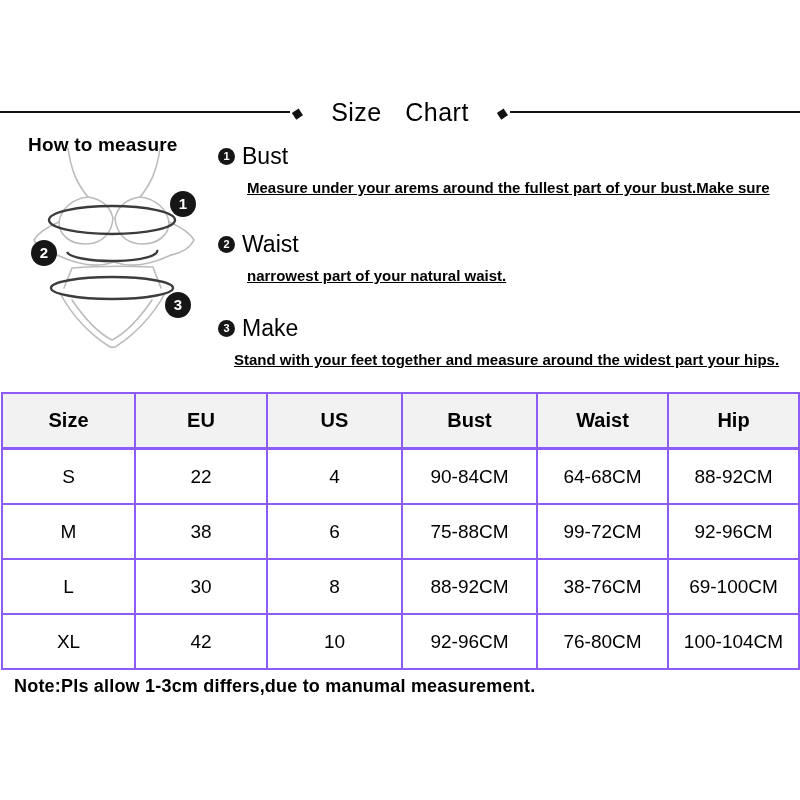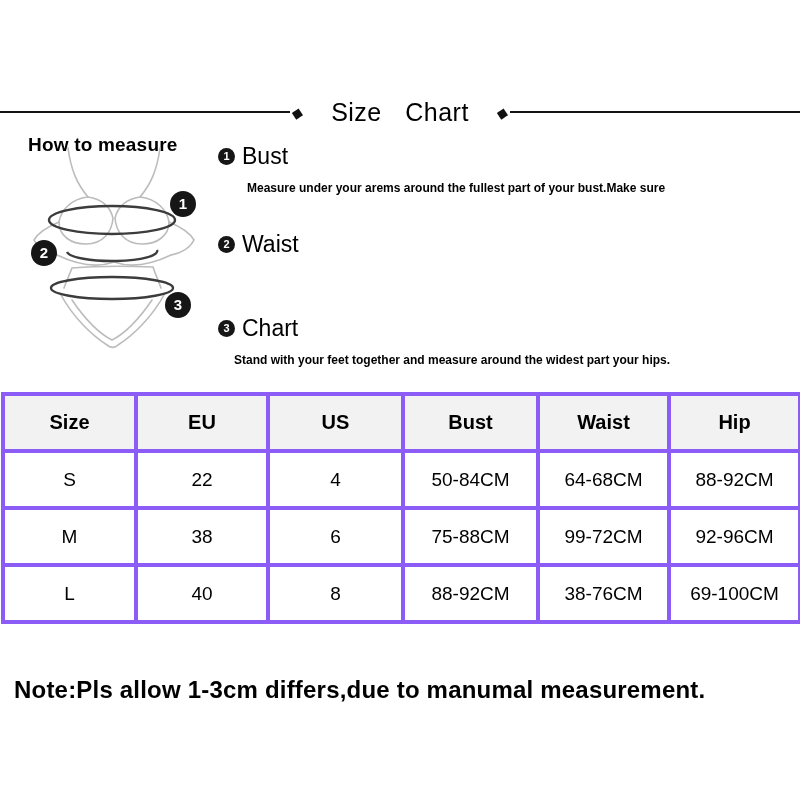--- a/index.html
+++ b/index.html
@@ -44,43 +44,43 @@
   .instr-bust{top:144px;}
   .instr-waist{top:232px;}
   .instr-hips{top:316px;}
   .instr-head{display:flex;align-items:center;margin-bottom:7px;}
   .num-badge{
     width:17px;height:17px;border-radius:50%;background:#161616;color:#fff;
     font-size:11px;font-weight:bold;display:flex;align-items:center;
     justify-content:center;margin-right:7px;flex:0 0 auto;
   }
   .instr-title{font-size:23px;font-weight:500;line-height:24px;}
-  .instr-lines{font-size:12px;font-weight:700;line-height:26px;white-space:nowrap;}
+  .instr-lines{font-size:15px;font-weight:700;line-height:26px;white-space:nowrap;text-decoration:underline;}
   .instr-bust .instr-lines,.instr-waist .instr-lines{padding-left:29px;}
   .instr-hips .instr-lines{padding-left:16px;}
 
   
   .size-table{
     position:absolute;left:1px;top:392px;width:797px;
     border-collapse:collapse;table-layout:fixed;
   }
   .size-table th,.size-table td{
-    border:4px solid #8b5cf6;text-align:center;vertical-align:middle;
+    border:2px solid #8b5cf6;text-align:center;vertical-align:middle;
     height:53px;padding:0;overflow:hidden;
   }
   .size-table th{
     background:#f2f2f2;font-size:20px;font-weight:bold;
     border-bottom-width:3px;
   }
   .size-table td{font-size:19px;font-weight:400;background:#fff;}
 
   
   .note{
     position:absolute;left:14px;top:676px;
-    font-size:24px;font-weight:600;letter-spacing:.2px;white-space:nowrap;
+    font-size:18px;font-weight:600;letter-spacing:.2px;white-space:nowrap;
   }
 </style>
 </head>
 <body>
 
 <div class="page">
 
   <div class="title-bar">
     <div class="title-line"></div>
     <span class="title-diamond">◆</span>
@@ -130,27 +130,28 @@
       <div>Measure under your arems around the fullest part of your bust.Make sure</div>
     </div>
   </div>
 
   <div class="instr instr-waist">
     <div class="instr-head">
       <span class="num-badge">2</span>
       <span class="instr-title">Waist</span>
     </div>
     <div class="instr-lines">
+      <div>narrowest part of your natural waist.</div>
     </div>
   </div>
 
   <div class="instr instr-hips">
     <div class="instr-head">
       <span class="num-badge">3</span>
-      <span class="instr-title">Chart</span>
+      <span class="instr-title">Make</span>
     </div>
     <div class="instr-lines">
       <div>Stand with your feet together and measure around the widest part your hips.</div>
     </div>
   </div>
 
   <table class="size-table">
     <colgroup>
       <col style="width:133px">
         <col style="width:132px">
@@ -167,38 +168,46 @@
         <th>Bust</th>
         <th>Waist</th>
         <th>Hip</th>
       </tr>
     </thead>
     <tbody>
       <tr>
         <td>S</td>
         <td>22</td>
         <td>4</td>
-        <td>50-84CM</td>
+        <td>90-84CM</td>
         <td>64-68CM</td>
         <td>88-92CM</td>
       </tr>
       <tr>
         <td>M</td>
         <td>38</td>
         <td>6</td>
         <td>75-88CM</td>
         <td>99-72CM</td>
         <td>92-96CM</td>
       </tr>
       <tr>
         <td>L</td>
-        <td>40</td>
+        <td>30</td>
         <td>8</td>
         <td>88-92CM</td>
         <td>38-76CM</td>
         <td>69-100CM</td>
       </tr>
+      <tr>
+        <td>XL</td>
+        <td>42</td>
+        <td>10</td>
+        <td>92-96CM</td>
+        <td>76-80CM</td>
+        <td>100-104CM</td>
+      </tr>
     </tbody>
   </table>
 
   <div class="note">Note:Pls allow 1-3cm differs,due to manumal measurement.</div>
 
 </div>
 
 </body></html>

